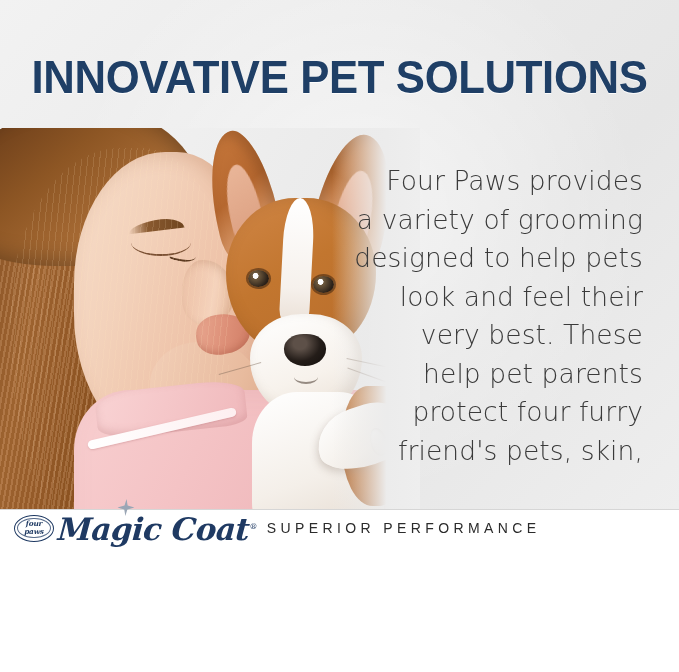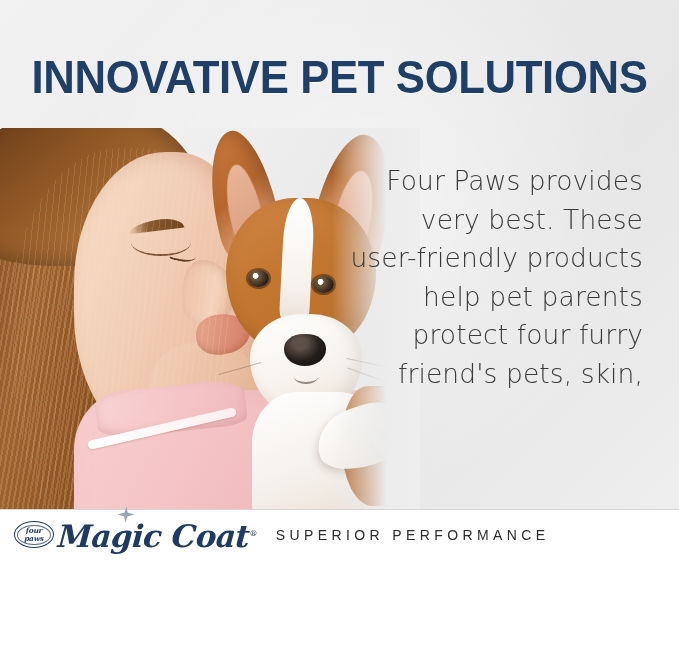--- a/index.html
+++ b/index.html
@@ -313,21 +313,21 @@
     background:linear-gradient(90deg,#b9b9b9,#cfcfcf 60%,#dcdcdc);
     opacity:.8;
   }
 
   
   .footer{
     position:absolute; left:0; right:0; bottom:0;
     height:51px;
     background:#ffffff;
     border-top:1px solid #d6d6d6;
-    display:flex; align-items:center;
+    display:flex; align-items:flex-start;
   }
   .brand{ display:flex; align-items:center; padding-left:14px; }
 
   .fp-badge{
     position:relative;
     width:40px; height:27px;
     border:1.6px solid #1f3a63;
     border-radius:50%;
     display:flex; flex-direction:column;
     align-items:center; justify-content:center;
@@ -369,21 +369,21 @@
   .reg{
     font-family:"DejaVu Serif", serif;
     font-size:8px; vertical-align:super;
     font-style:normal; font-weight:400;
   }
   .tagline{
     font-family:"Liberation Sans", sans-serif;
     font-size:14px;
     letter-spacing:4.4px;
     color:#2b2b2b;
-    margin-left:13px;
+    margin-left:4px;
     white-space:nowrap;
   }
 </style>
 </head>
 <body>
 
 <div id="ad">
 
   <div class="vignette"></div>
 
@@ -438,22 +438,24 @@
           <div class="toe t3"></div>
       </div>
     </div>
 
     <div class="photo-fade"></div>
     <div class="photo-bottom-line"></div>
   </div>
 
   <div class="body-copy">
     <span class="ln">Four Paws provides</span>
+    <span class="ln">a variety of grooming</span>
+    <span class="ln">designed to help pets</span>
+    <span class="ln">look and feel their</span>
     <span class="ln">very best. These</span>
-    <span class="ln">user-friendly products</span>
     <span class="ln">help pet parents</span>
     <span class="ln">protect four furry</span>
     <span class="ln">friend's pets, skin,</span>
   </div>
 
   <div class="footer">
     <div class="brand">
       <div class="fp-badge">
         <span class="l1">four</span>
         <span class="l2">paws</span>

